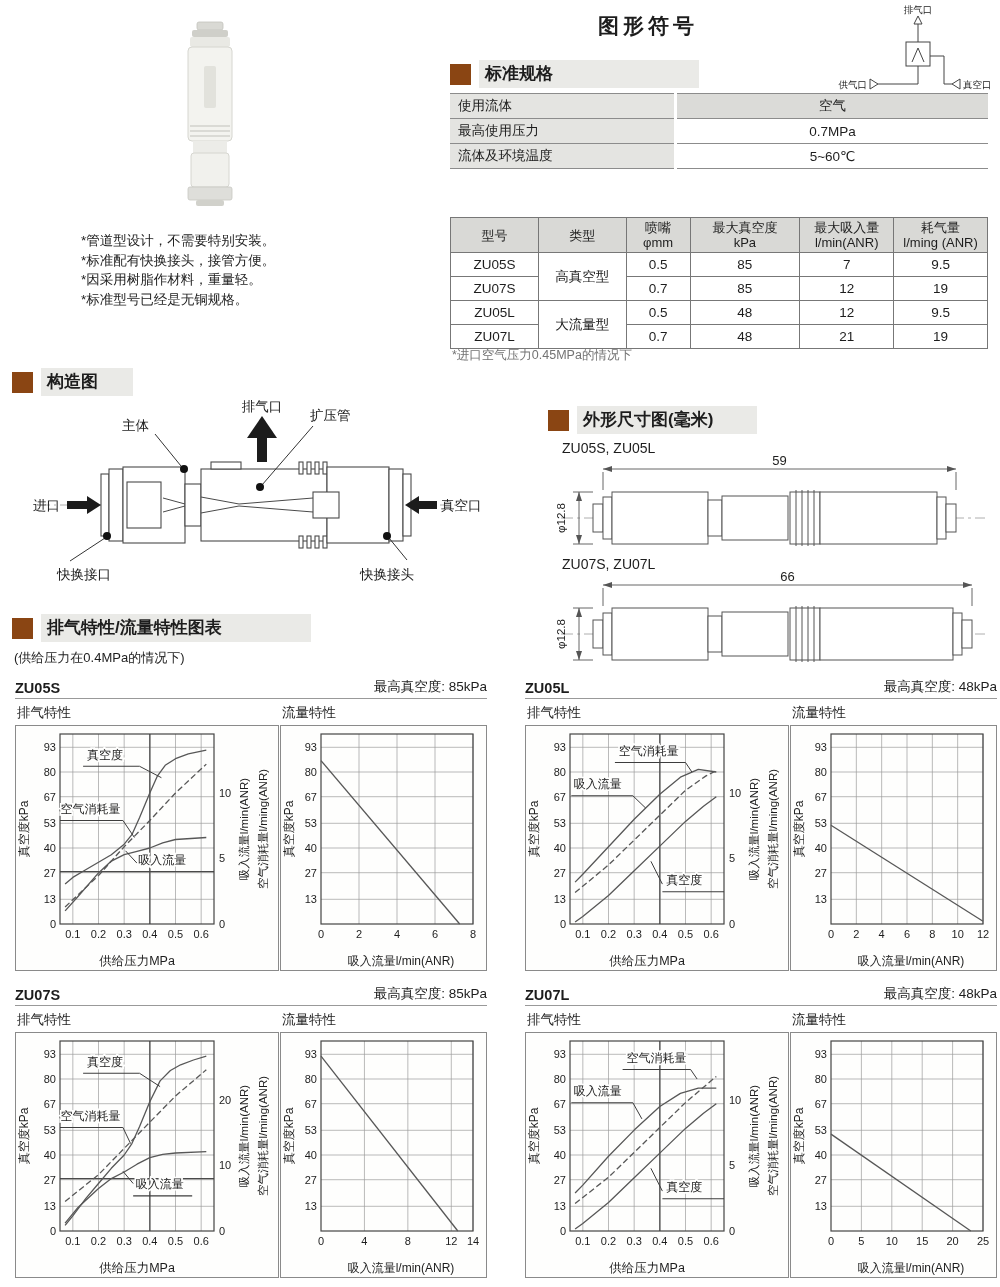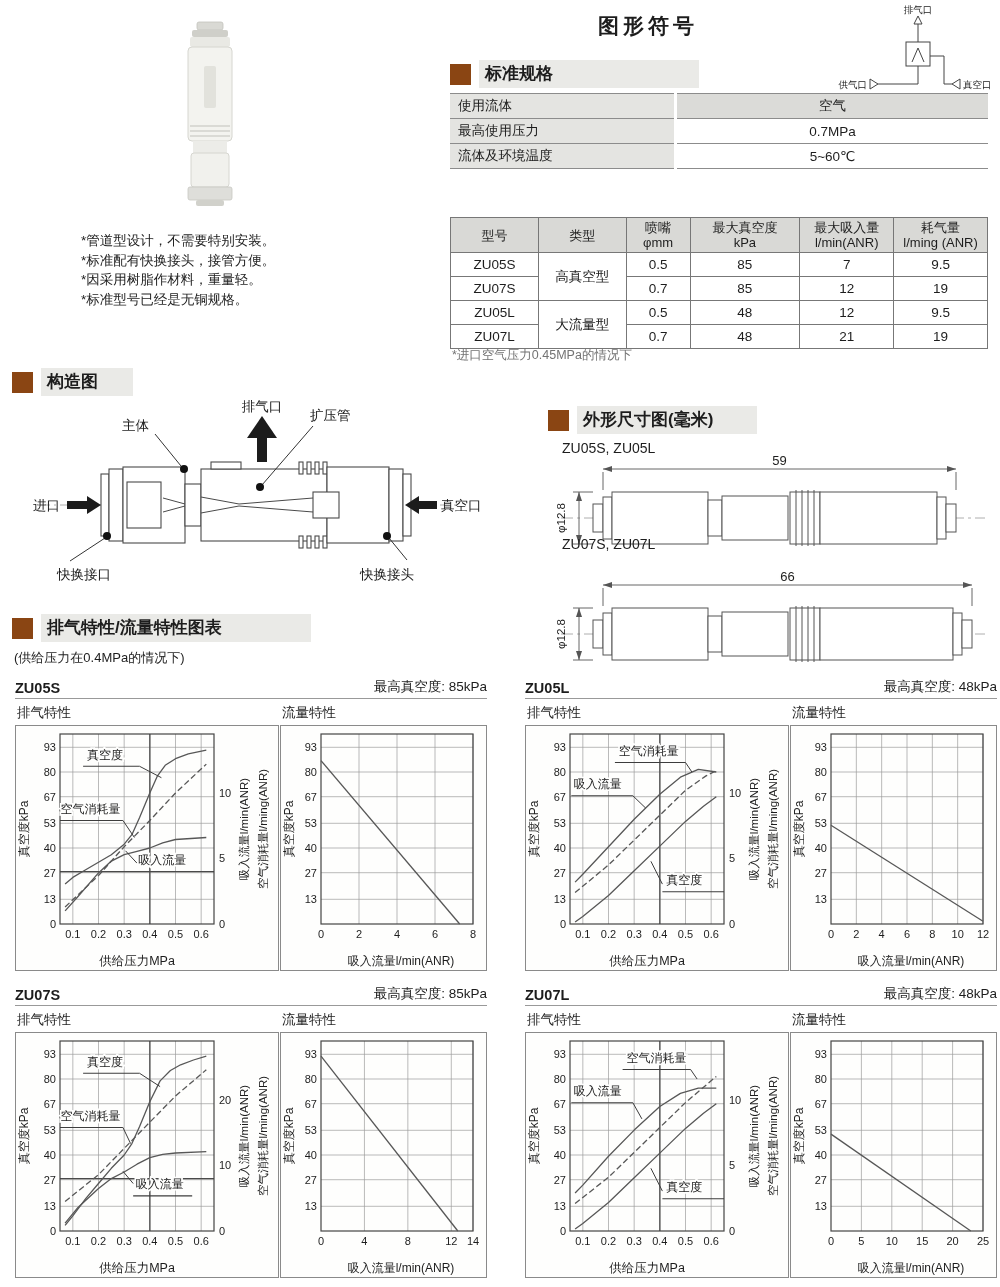--- a/index.html
+++ b/index.html
@@ -257,21 +257,21 @@
         <polygon points="48,13 57,10 57,16" fill="#555"></polygon>
         <polygon points="401,13 392,10 392,16" fill="#555"></polygon>
         <text x="224.5" y="9" fill="#1d1d1d" font-size="13" text-anchor="middle" stroke="#fefefd" stroke-width="3.5" paint-order="stroke">59</text>
         <line x1="18" y1="36" x2="38" y2="36" stroke="#555" stroke-width="0.9"></line>
         <line x1="18" y1="88" x2="38" y2="88" stroke="#555" stroke-width="0.9"></line>
         <line x1="24" y1="36" x2="24" y2="88" stroke="#555" stroke-width="0.9"></line>
         <polygon points="24,36 21,45 27,45" fill="#555"></polygon>
         <polygon points="24,88 21,79 27,79" fill="#555"></polygon>
         <text x="10" y="62" fill="#1d1d1d" font-size="11.5" text-anchor="middle" transform="rotate(-90 10 62)">φ12.8</text>
       </svg></div>
-  <div class="dim-title" style="left:562px;top:536px">ZU07S, ZU07L</div>
+  <div class="dim-title" style="left:562px;top:556px">ZU07S, ZU07L</div>
   <div id="dim2" class="abs" style="left:555px;top:572px"><svg width="435" height="102" viewBox="0 0 435 102">
         <line x1="6" y1="62" x2="430" y2="62" stroke="#999" stroke-width="0.8" stroke-dasharray="12 4 3 4"></line>
         <g stroke="#555" stroke-width="1" fill="#ffffff">
           <rect x="38" y="48" width="10" height="28"></rect>
           <rect x="48" y="41" width="9" height="42"></rect>
           <rect x="57" y="36" width="96" height="52"></rect>
           <rect x="153" y="44" width="14" height="36"></rect>
           <rect x="167" y="40" width="66" height="44"></rect>
           <rect x="235" y="36" width="30" height="52"></rect>
           <rect x="265" y="36" width="133" height="52"></rect>

